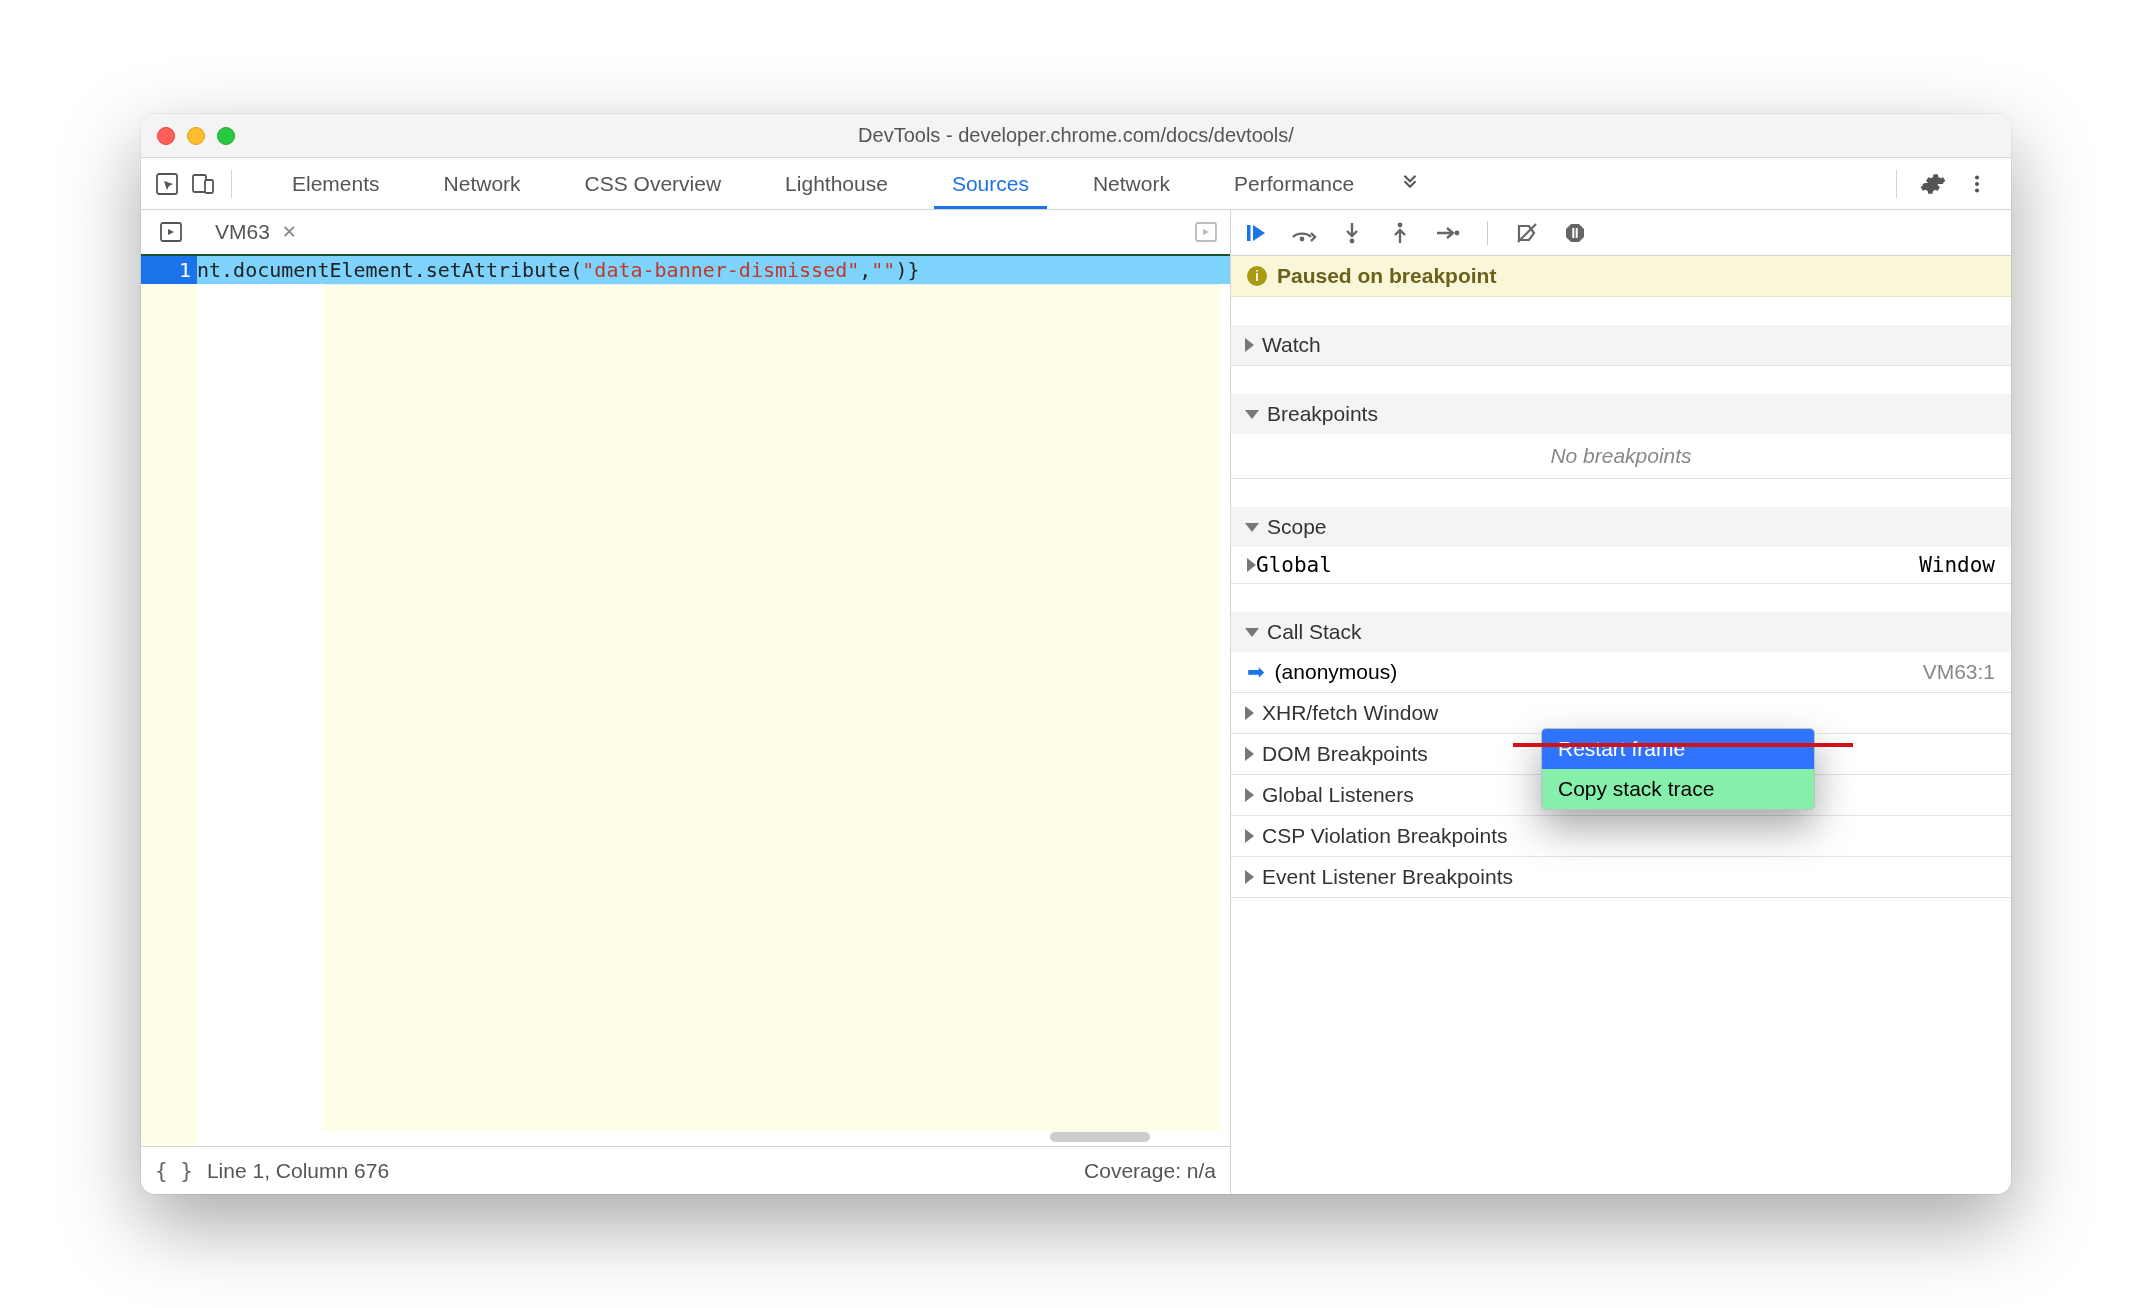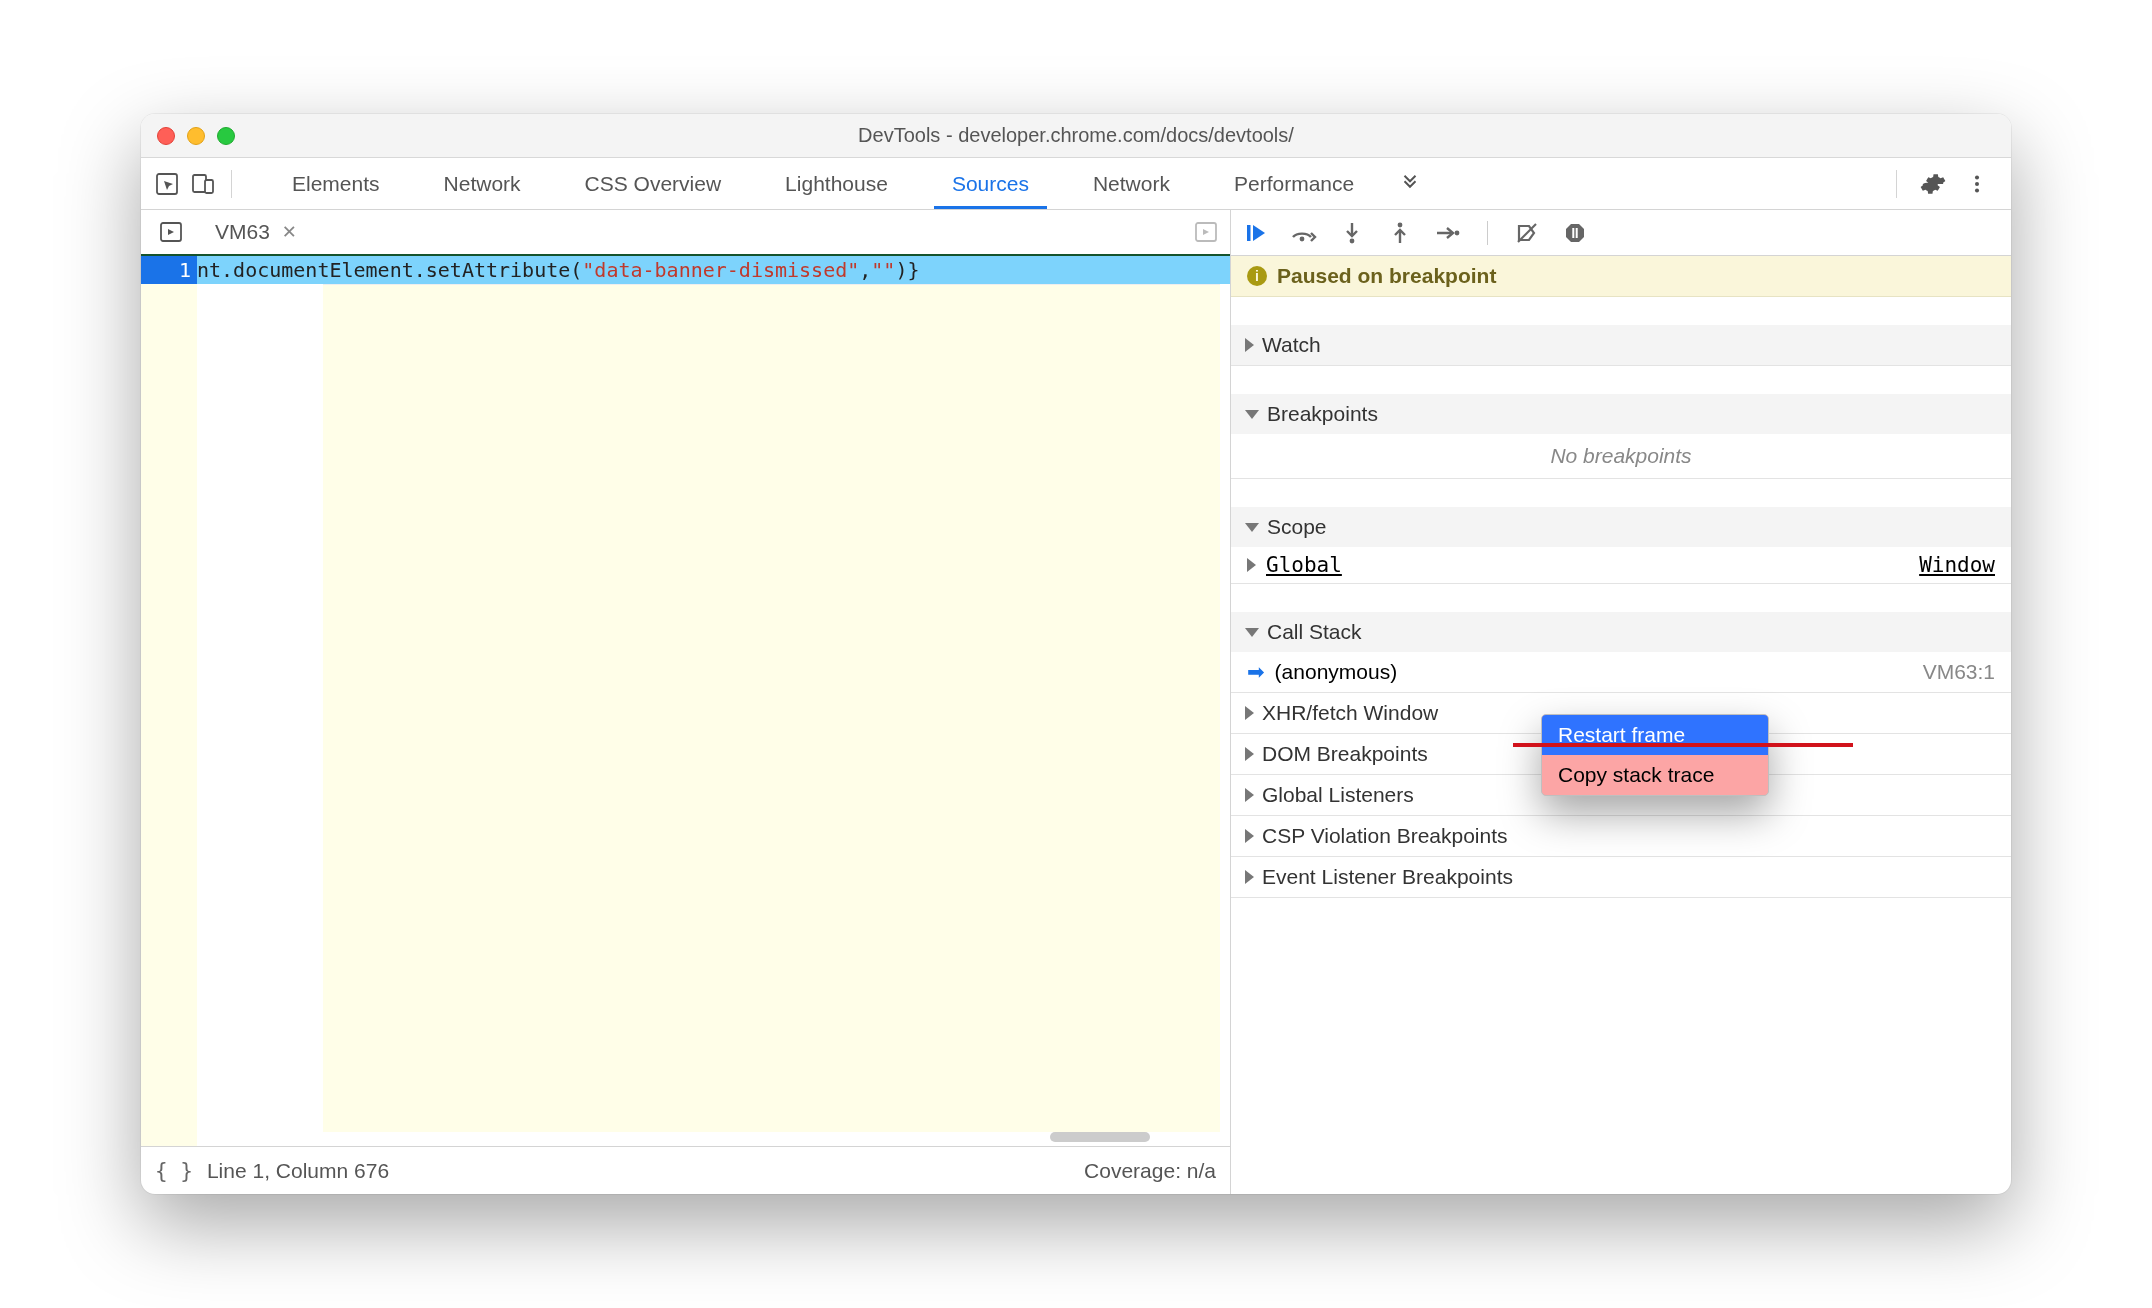--- a/index.html
+++ b/index.html
@@ -95,31 +95,31 @@
   .paused-banner { background:#faf6da; color:#6b611c; font-weight:700; padding:8px 16px; display:flex; align-items:center; gap:10px; border-bottom:1px solid #e7e3c3;}
   .info-circle { width:20px;height:20px;border-radius:50%;background:#a99a12;color:#faf6da;display:flex;align-items:center;justify-content:center;font-size:14px;font-weight:900;}
 
   .section { border-bottom:1px solid #e3e3e3; }
   .section-head { display:flex; align-items:center; gap:8px; padding:8px 14px; background:#f4f4f4; color:#333;margin-top:28px; }
   .tri { width:0;height:0;display:inline-block; }
   .tri.right { border-top:7px solid transparent;border-bottom:7px solid transparent;border-left:9px solid #777;}
   .tri.down  { border-left:7px solid transparent;border-right:7px solid transparent;border-top:9px solid #777;}
   .section-body { background:#fff; }
   .no-bp { text-align:center; color:#888; font-style:italic; padding:10px 0;}
-  .scope-row { display:flex; align-items:center; padding:6px 16px; gap:10px; font-family:Menlo,Consolas,monospace;text-decoration:underline;}
+  .scope-row { display:flex; align-items:center; padding:6px 16px; font-family:Menlo,Consolas,monospace;}
   .scope-row .obj { margin-left:auto; font-family:Menlo,Consolas,monospace;}
   .stack-row { display:flex; align-items:center; padding:8px 16px; gap:10px; position:relative;}
   .stack-arrow { color:#1a73e8; }
   .stack-loc { margin-left:auto; color:#888;}
   .plain-head { display:flex; align-items:center; gap:8px; padding:8px 14px; color:#333;}
 
   
   .context-menu {
-    position:absolute; left:1400px; top:600px; width:228px;
-    background:#fca5a5; border:1px solid #bfbfbf; border-radius:5px;
+    position:absolute; left:1400px; top:614px; width:274px;
+    background:#86efac; border:1px solid #bfbfbf; border-radius:5px;
     box-shadow:0 18px 40px rgba(0,0,0,0.35);
     overflow:hidden;
     z-index:50;
   }
   .ctx-item { padding:8px 16px; font-size:21px; }
   .ctx-item.hi { background:#2f73ff; color:#fff;}
   .strike-anno { position:absolute; left:1372px; top:629px; width:340px; height:4px; background:#d1121b; z-index:60;}
   svg { display:block; }
 </style>
 </head>

